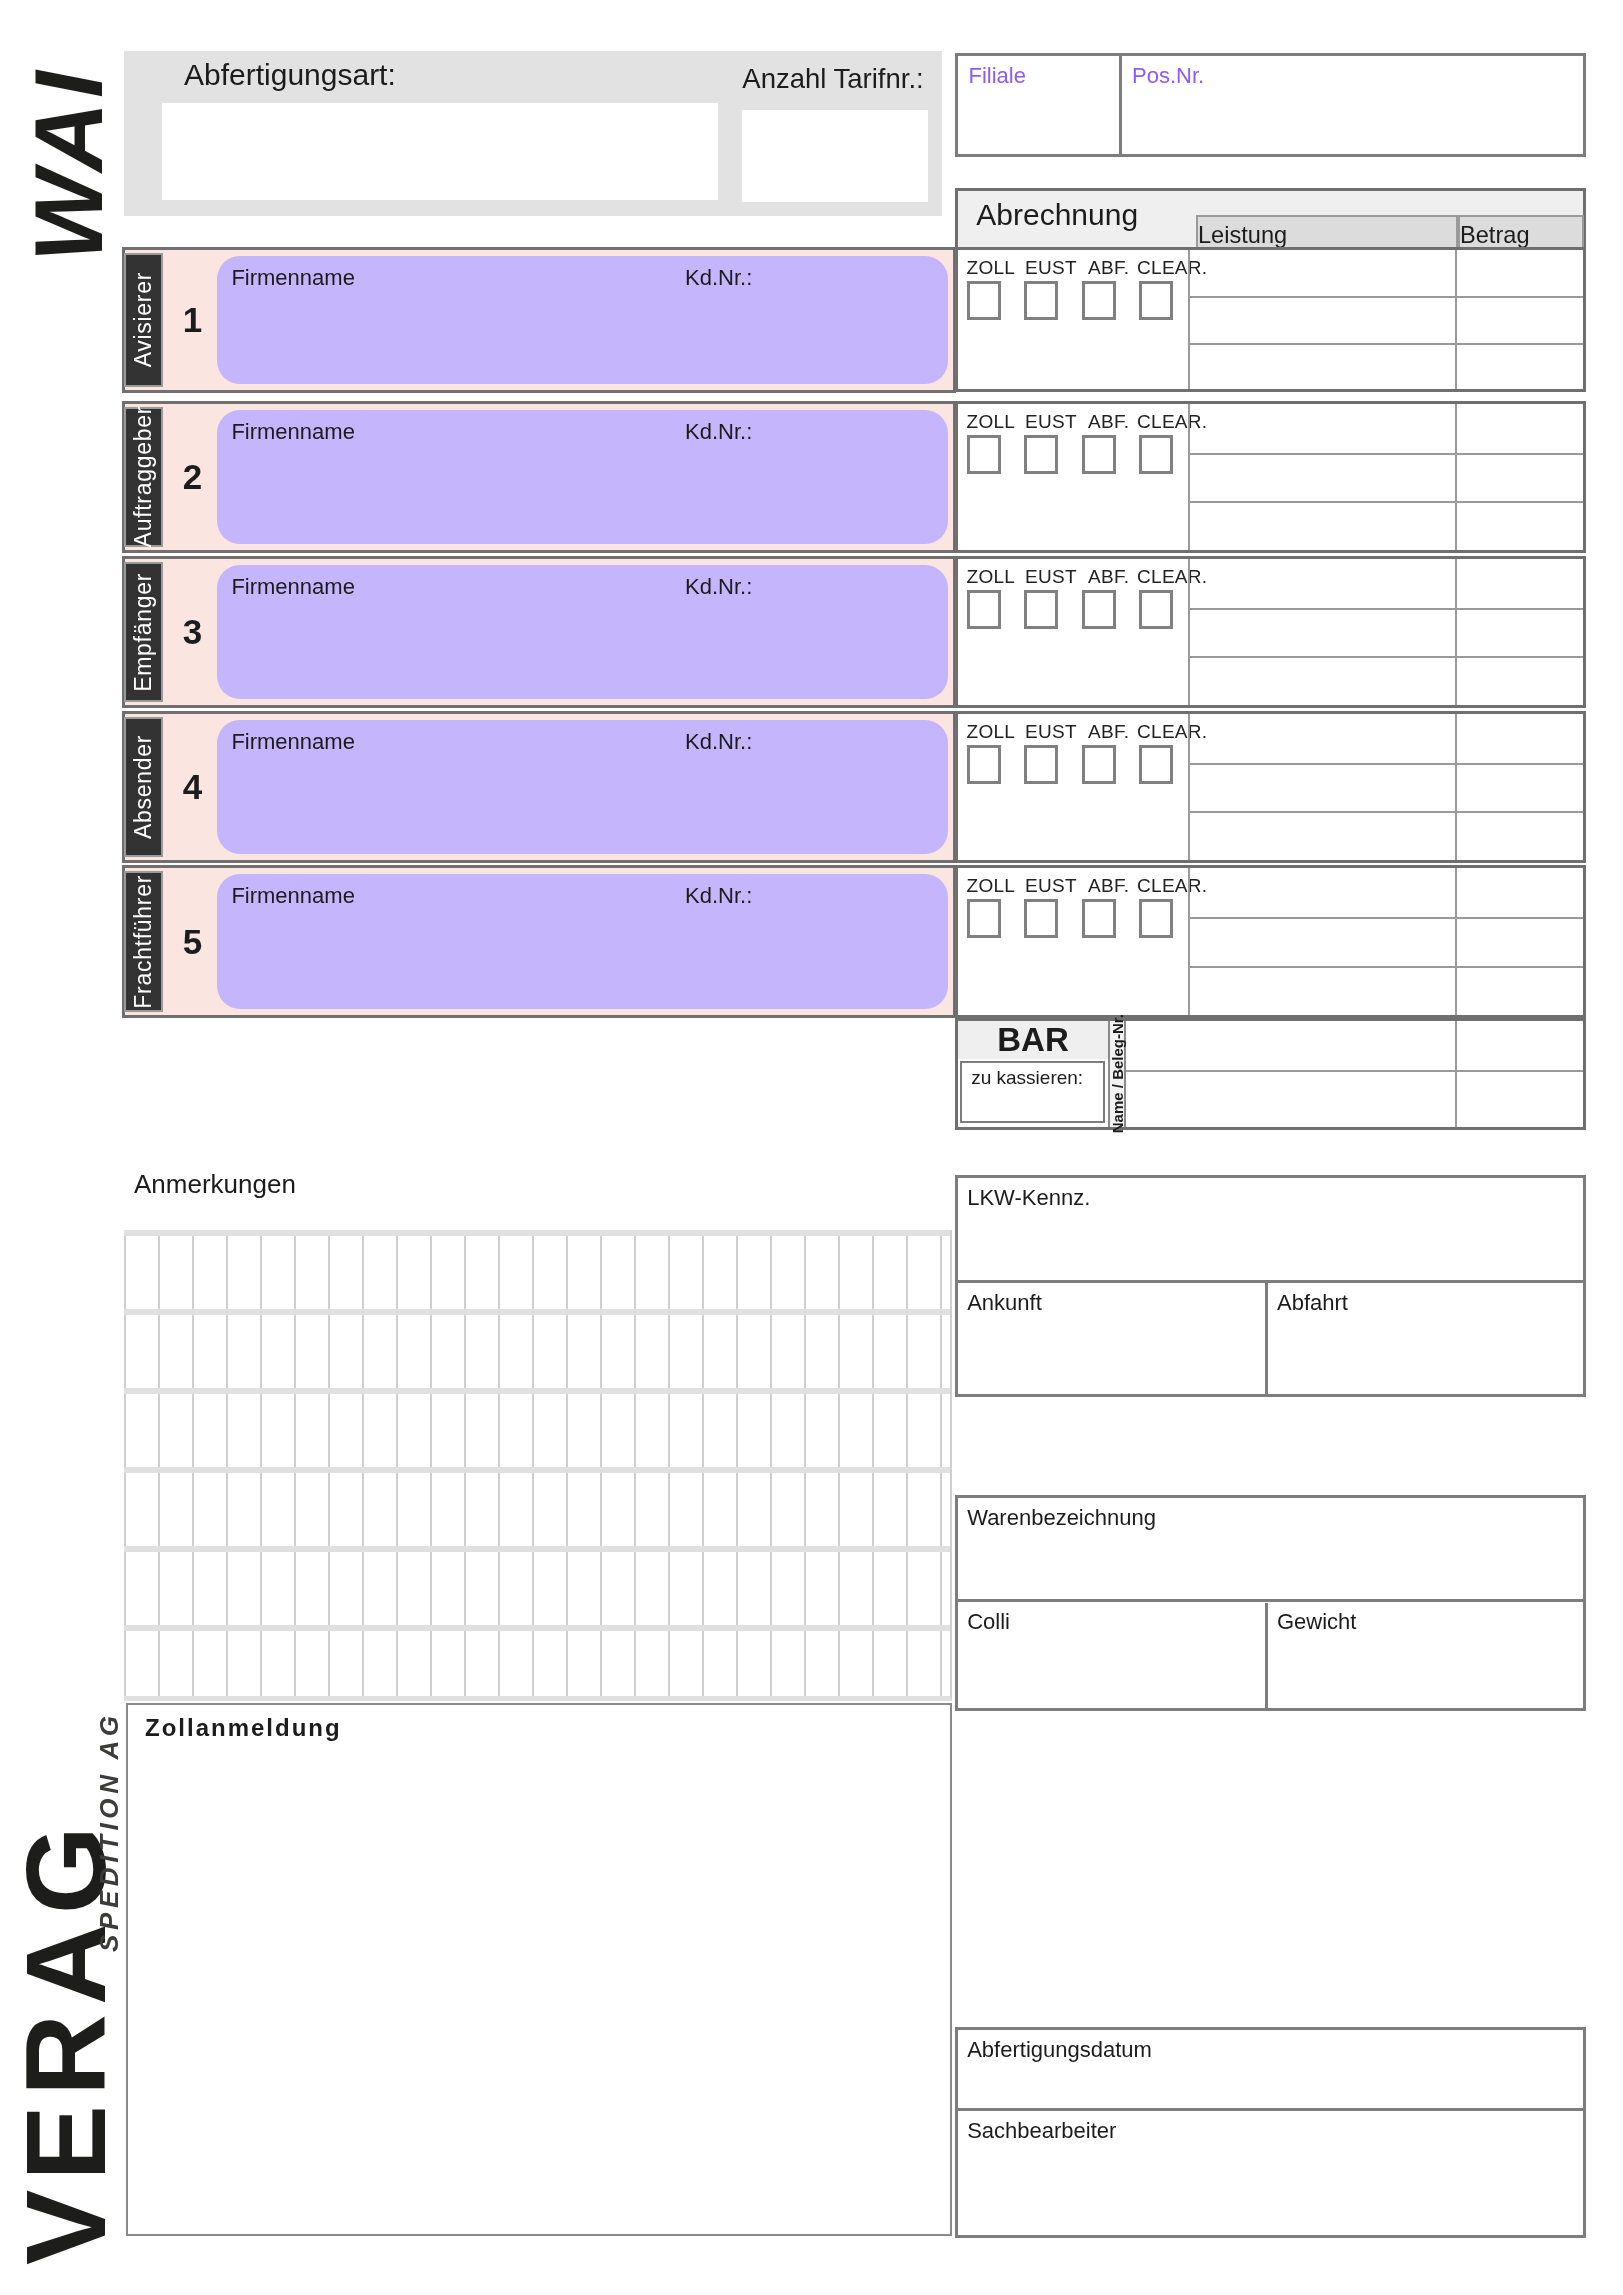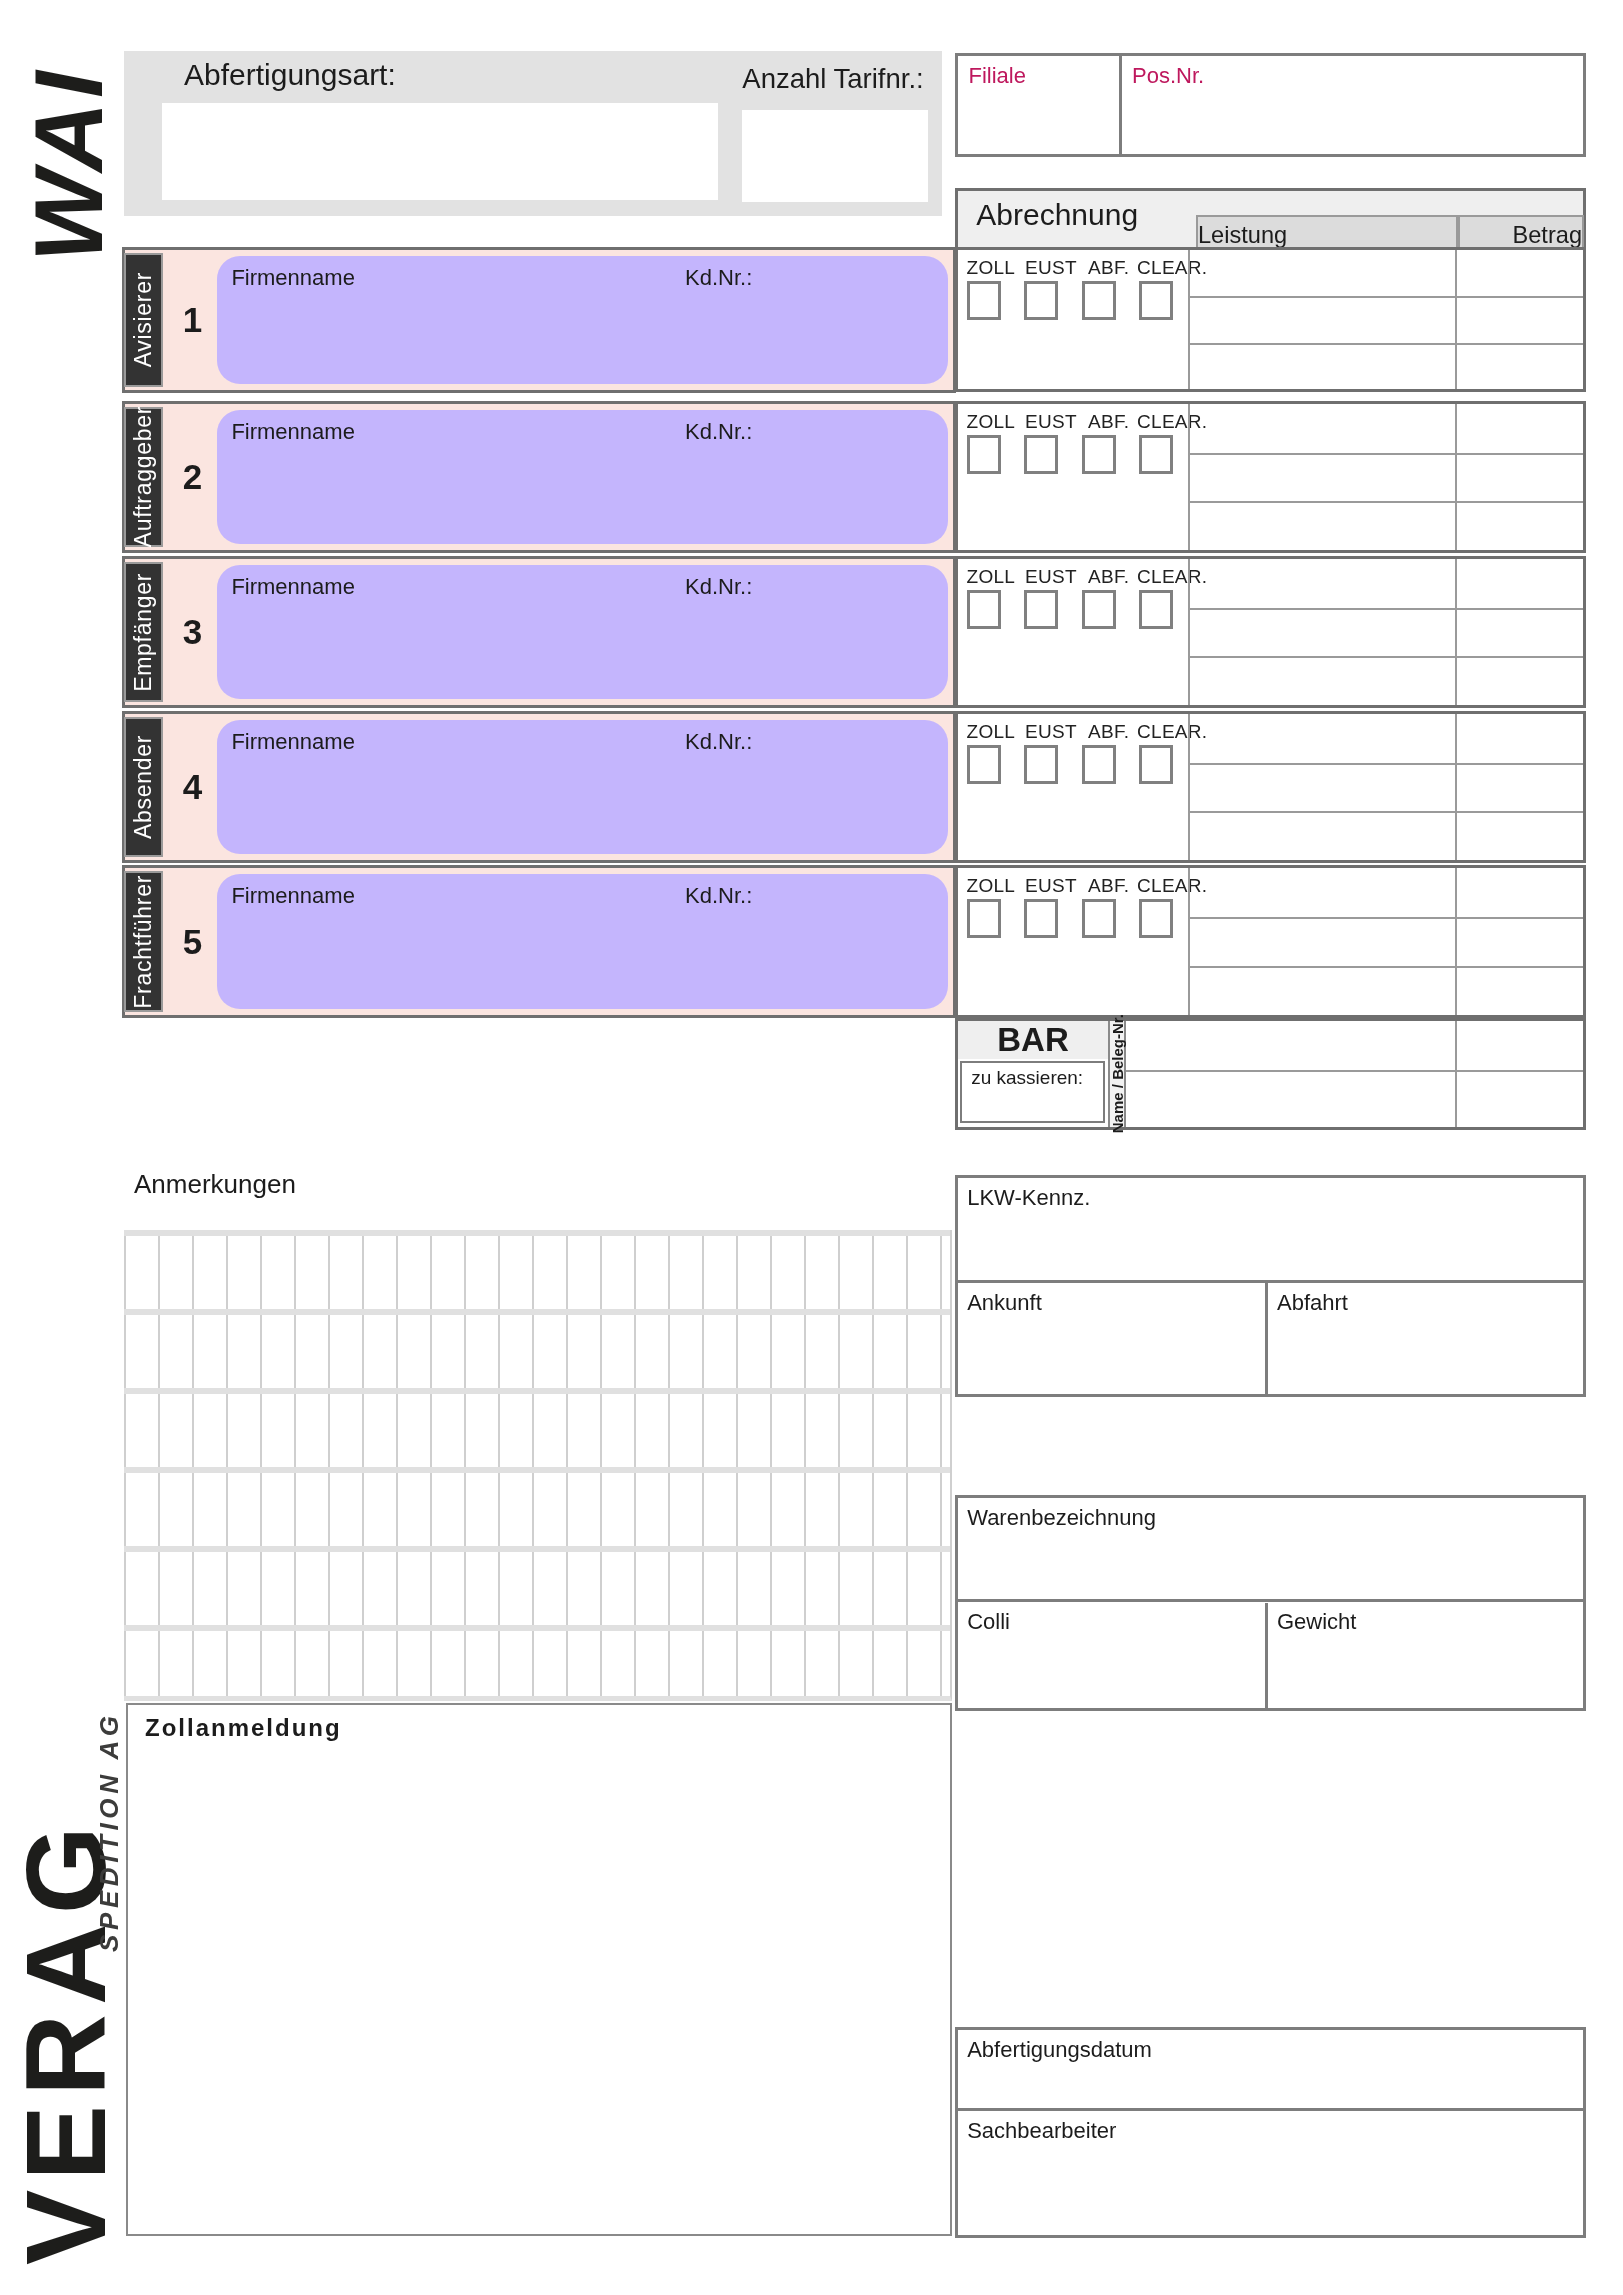--- a/index.html
+++ b/index.html
@@ -23,31 +23,31 @@
   
   .top-gray { position:absolute; left:124px; top:51px; width:818px; height:165px; background:#e2e2e2; }
   .lbl-abfart { position:absolute; left:60px; top:7px; font-size:30px; }
   .inp-abfart { position:absolute; left:38px; top:52px; width:556px; height:97px; background:#fff; }
   .lbl-anzahl { position:absolute; right:18.3px; top:11.8px; font-size:27.5px; }
   .inp-anzahl { position:absolute; left:618px; top:59px; width:186px; height:92px; background:#fff; }
 
   .filiale-box { position:absolute; left:955px; top:53px; width:631px; height:104px;
     border:3.3px solid #7d7d7d; background:#fff; }
   .filiale-div { position:absolute; left:161px; top:0; bottom:0; width:3.3px; background:#7d7d7d; }
-  .box-lbl { font-size:22px; color:#be185d;text-align:right; }
+  .box-lbl { font-size:22px; color:#8b5cf6;text-align:right; }
 
   
   .abr-head { position:absolute; left:955px; top:188px; width:631px; height:59px;
     background:#efefef; border:3.3px solid #6f6f6f; border-bottom:none; }
   .abr-title { position:absolute; left:18.3px; top:6.5px; font-size:30px; }
   .abr-colhead { position:absolute; top:24px; height:35px; background:#dcdcdc;
     border:2px solid #9a9a9a; border-bottom:none; font-size:23.6px; }
   .abr-colhead span { position:absolute; left:0; right:0; top:5.2px; }
   .colhead-l { left:238px; width:262px; padding-left:14.4px; }
-  .colhead-b { left:500px; width:126px; text-align:right; }
+  .colhead-b { left:500px; width:126px; text-align:left; }
 
   .block { position:absolute; left:955px; width:631px; background:#fff; border:3.3px solid #6f6f6f; }
   .block .vline1 { position:absolute; left:230px; top:0; bottom:0; width:2px; background:#9a9a9a; }
   .block .vline2 { position:absolute; left:497px; top:0; bottom:0; width:2px; background:#9a9a9a; }
   .block .hline { position:absolute; left:230px; right:0; height:2px; background:#9a9a9a; }
   .h33 { top:33.3%; } .h66 { top:66.6%; }
   .cb-lbl { position:absolute; top:6.5px; font-size:19px; letter-spacing:0.3px; color:#222; }
   .cb { position:absolute; top:31px; width:34px; height:39px; border:3.9px solid #808080; background:#fff; }
 
   

